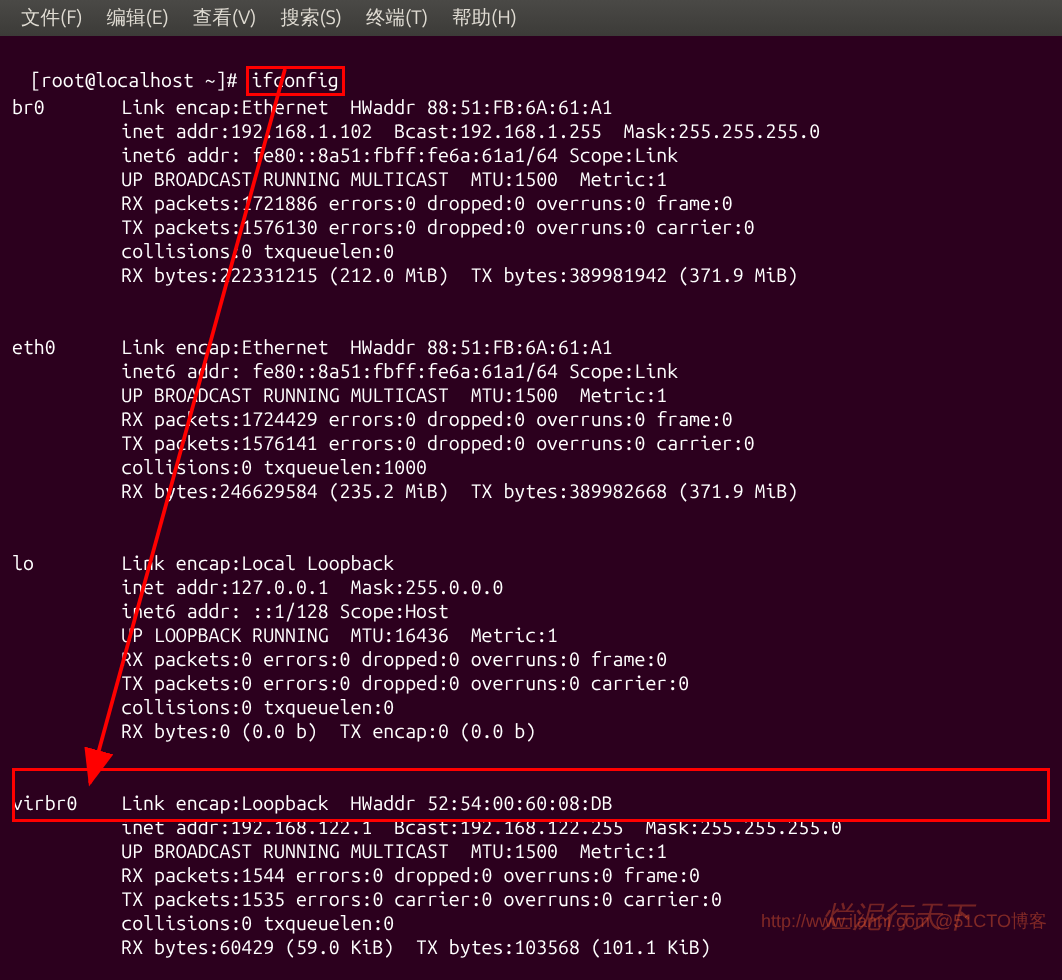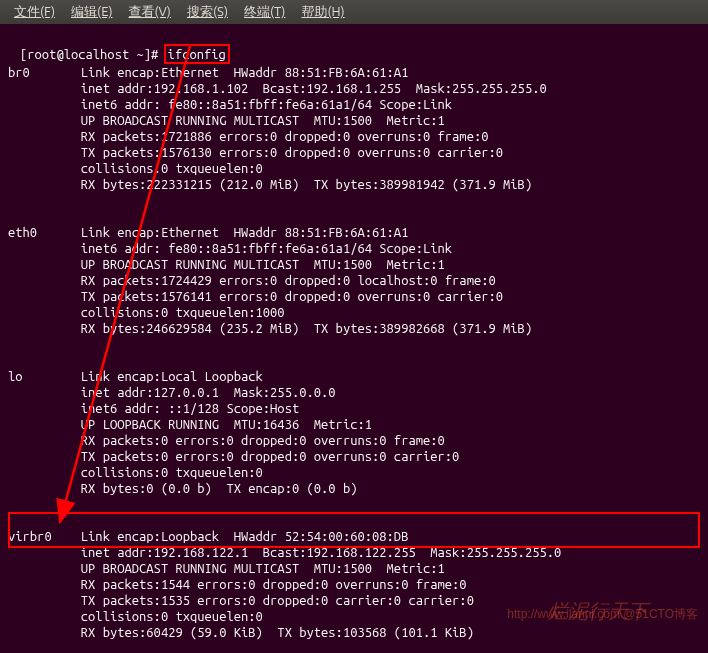--- a/index.html
+++ b/index.html
@@ -19,21 +19,20 @@
     }
     .menubar {
       background: linear-gradient(to bottom, #4a4946, #3c3b38);
       height: 24px;
       display: flex;
       align-items: center;
       padding: 0 6px;
       color: #dfdbd2;
       font-family: 'Ubuntu', sans-serif;
       font-size: 13px;
-      text-decoration: underline;
     }
     .menu-item {
       padding: 0 8px;
       cursor: pointer;
     }
     .terminal {
       padding: 4px 8px;
       line-height: 16px;
       white-space: pre;
       color: #ffffff;
@@ -99,37 +98,37 @@
           <span>inet addr:192.168.1.102  Bcast:192.168.1.255  Mask:255.255.255.0</span>
           <span>inet6 addr: fe80::8a51:fbff:fe6a:61a1/64 Scope:Link</span>
           <span>UP BROADCAST RUNNING MULTICAST  MTU:1500  Metric:1</span>
           <span>RX packets:1721886 errors:0 dropped:0 overruns:0 frame:0</span>
           <span>TX packets:1576130 errors:0 dropped:0 overruns:0 carrier:0</span>
           <span>collisions:0 txqueuelen:0</span>
           <span>RX bytes:222331215 (212.0 MiB)  TX bytes:389981942 (371.9 MiB)</span></div>
 <div class="iface-block"><span>eth0</span>      <span>Link encap:Ethernet  HWaddr 88:51:FB:6A:61:A1</span>
           <span>inet6 addr: fe80::8a51:fbff:fe6a:61a1/64 Scope:Link</span>
           <span>UP BROADCAST RUNNING MULTICAST  MTU:1500  Metric:1</span>
-          <span>RX packets:1724429 errors:0 dropped:0 localhost:0 frame:0</span>
+          <span>RX packets:1724429 errors:0 dropped:0 overruns:0 frame:0</span>
           <span>TX packets:1576141 errors:0 dropped:0 overruns:0 carrier:0</span>
           <span>collisions:0 txqueuelen:1000</span>
           <span>RX bytes:246629584 (235.2 MiB)  TX bytes:389982668 (371.9 MiB)</span></div>
 <div class="iface-block"><span>lo</span>        <span>Link encap:Local Loopback</span>
           <span>inet addr:127.0.0.1  Mask:255.0.0.0</span>
           <span>inet6 addr: ::1/128 Scope:Host</span>
           <span>UP LOOPBACK RUNNING  MTU:16436  Metric:1</span>
           <span>RX packets:0 errors:0 dropped:0 overruns:0 frame:0</span>
           <span>TX packets:0 errors:0 dropped:0 overruns:0 carrier:0</span>
           <span>collisions:0 txqueuelen:0</span>
           <span>RX bytes:0 (0.0 b)  TX encap:0 (0.0 b)</span></div>
 <div><span>virbr0</span>    <span>Link encap:Loopback  HWaddr 52:54:00:60:08:DB</span>
           <span>inet addr:192.168.122.1  Bcast:192.168.122.255  Mask:255.255.255.0</span>
           <span>UP BROADCAST RUNNING MULTICAST  MTU:1500  Metric:1</span>
           <span>RX packets:1544 errors:0 dropped:0 overruns:0 frame:0</span>
-          <span>TX packets:1535 errors:0 dropped:0 carrier:0 carrier:0</span>
+          <span>TX packets:1535 errors:0 carrier:0 overruns:0 carrier:0</span>
           <span>collisions:0 txqueuelen:0</span>
           <span>RX bytes:60429 (59.0 KiB)  TX bytes:103568 (101.1 KiB)</span></div>
 
 <div class="red-box-virbr" style="top:488px;height:36px;"></div>
 
 <svg class="arrow-svg" style="left:50px;top:20px;width:180px;height:490px;">
   <defs>
     <marker id="arrowhead" markerWidth="10" markerHeight="8" refX="9" refY="4" orient="auto">
       <polygon points="0 0, 10 4, 0 8" fill="#ff0000"></polygon>
     </marker>

